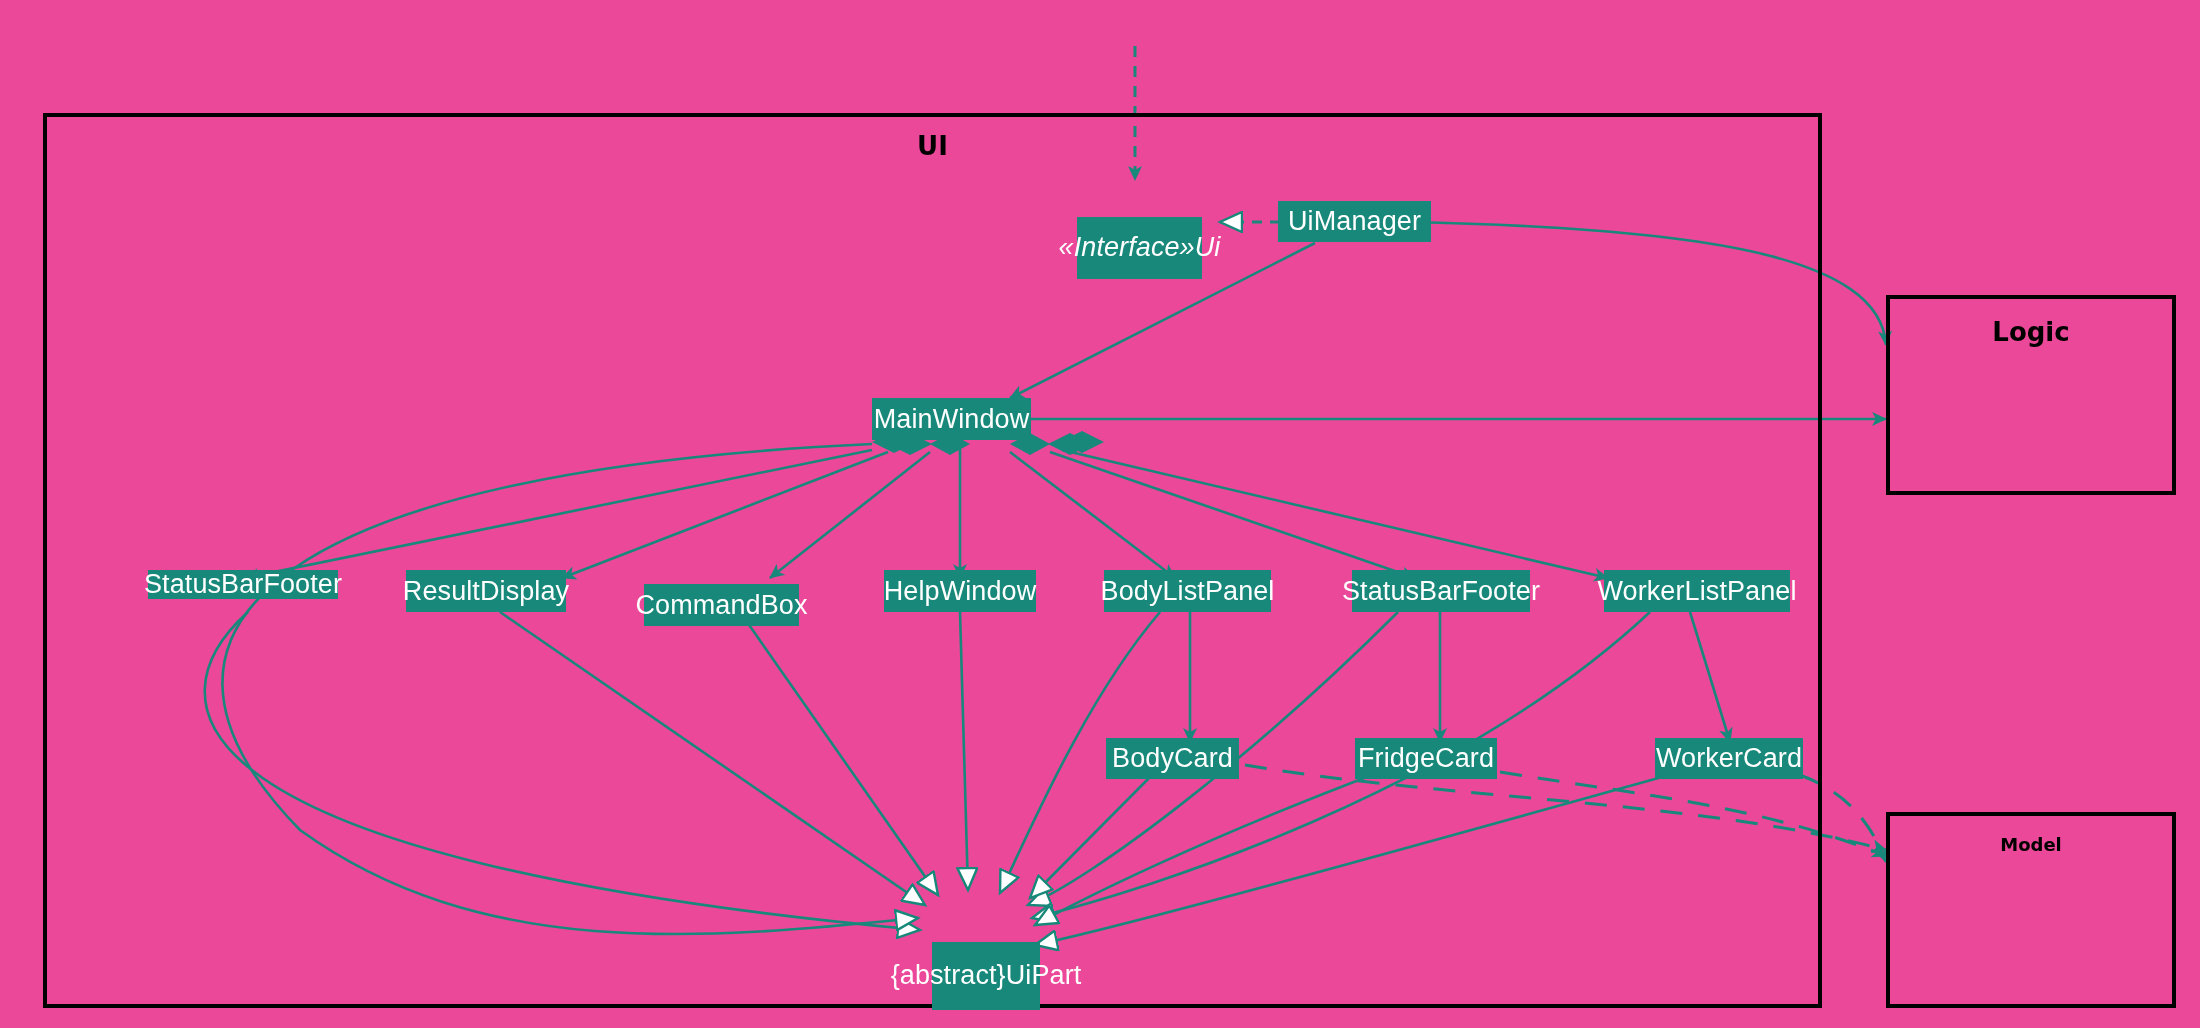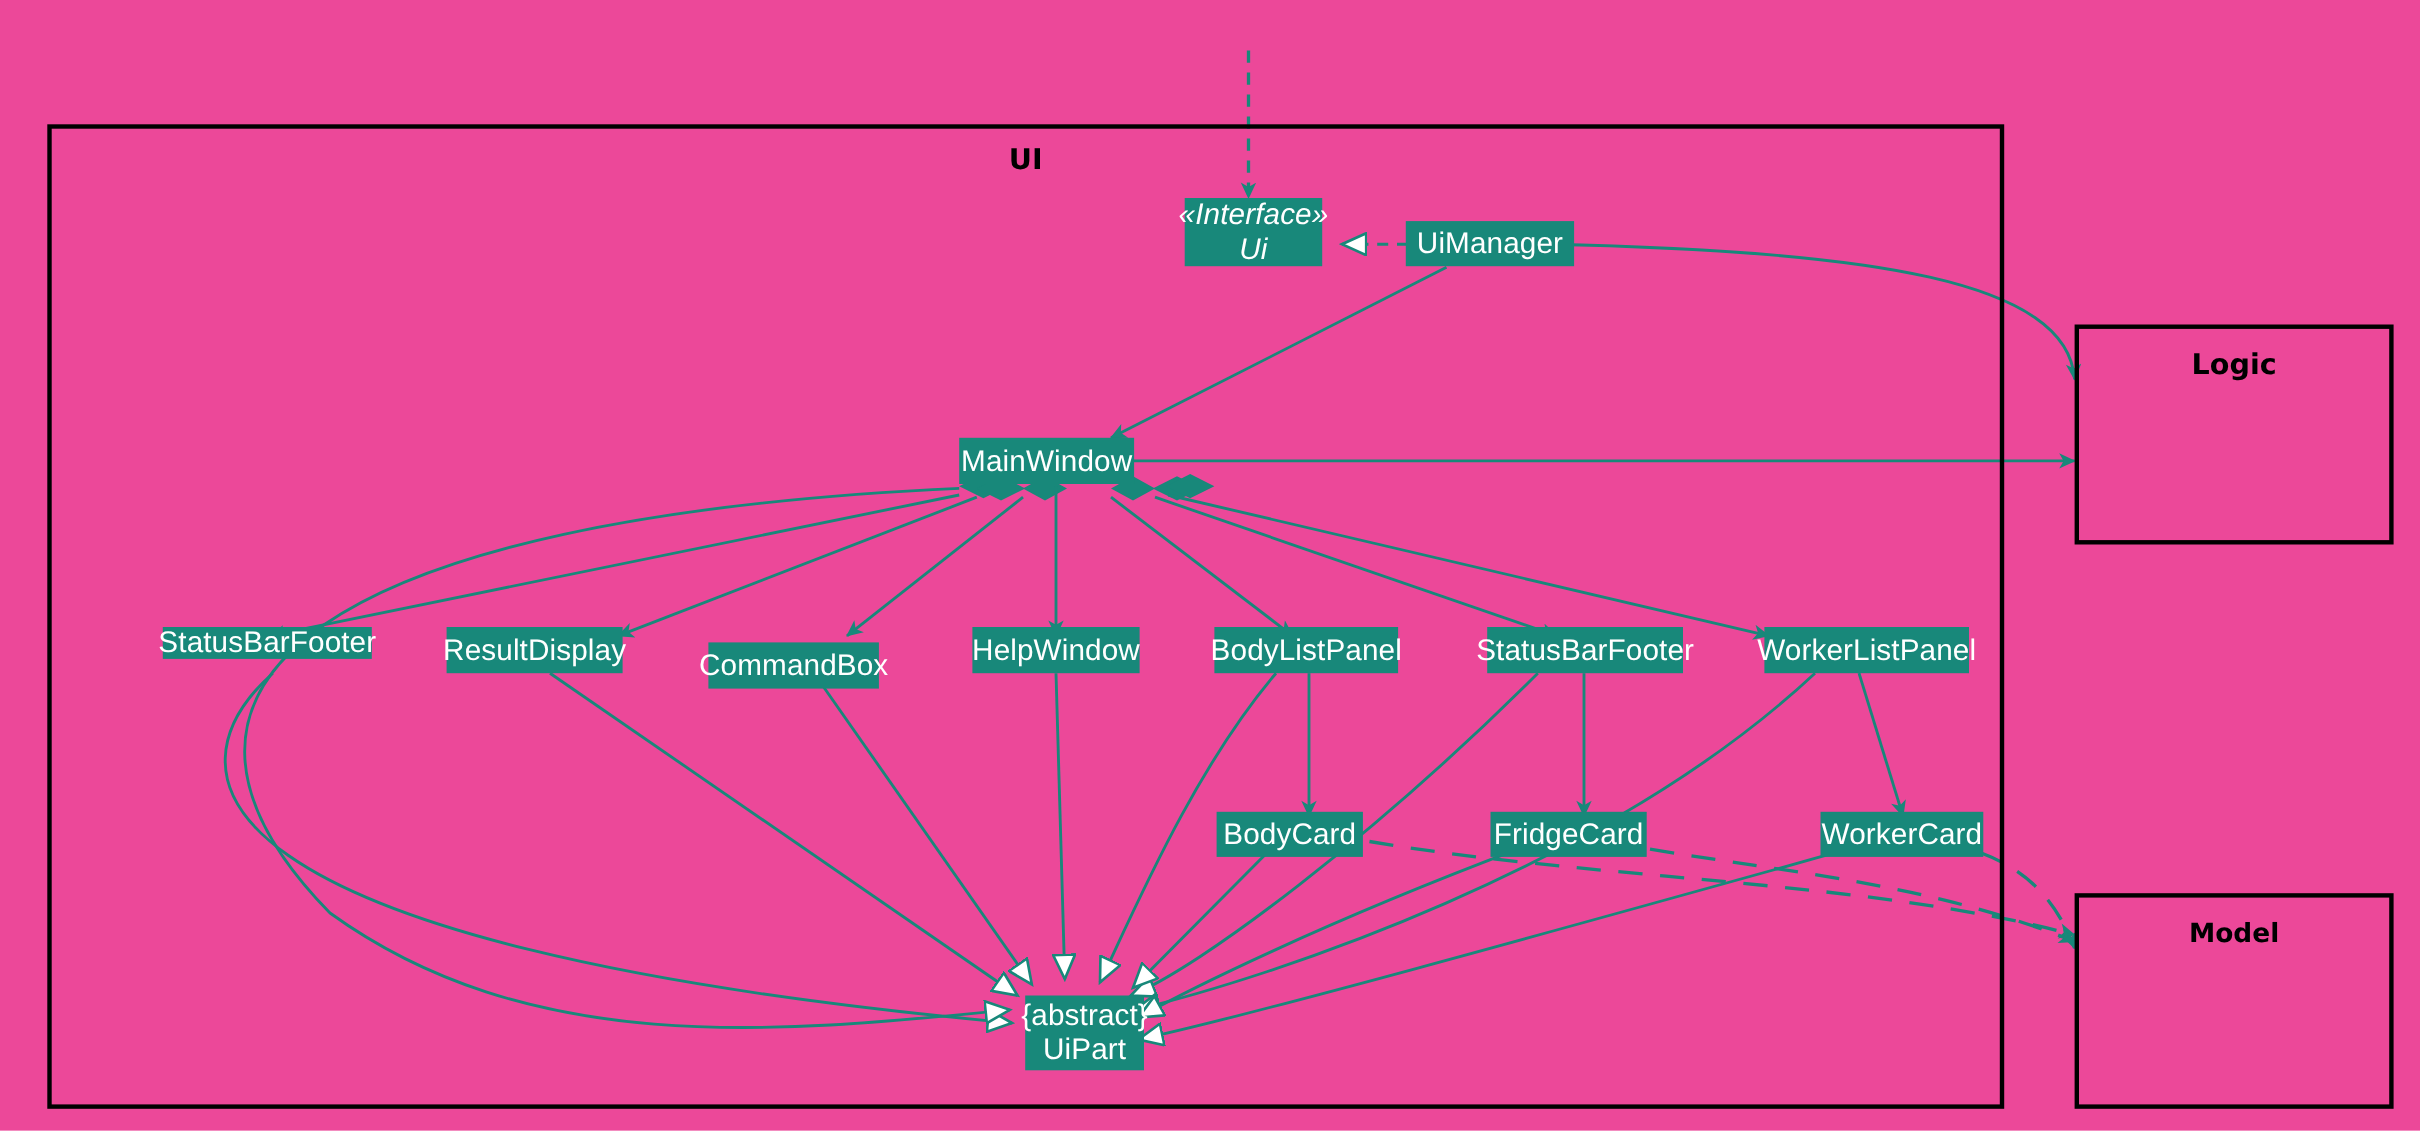--- a/index.html
+++ b/index.html
@@ -55,22 +55,23 @@
     letter-spacing: 0.1px;
   }
   .cls .stereo {
     font-style: italic;
     display: block;
   }
   .cls .nm {
     display: block;
   }
   .cls.two-line {
-    flex-direction: column;
+    flex-direction: row;
     line-height: 1.16;
+    margin-top: 37px;
   }
   .cls.iface .nm {
     font-style: italic;
   }
 </style>
 </head>
 <body>
 
 <div id="stage">
 
@@ -198,21 +199,21 @@
 
   <div class="pkg" style="left:43px; top:113px; width:1779px; height:895px;">
     <div class="pkg-title" style="top:14px; font-size:26px;">UI</div>
   </div>
 
   <div class="pkg" style="left:1886px; top:295px; width:290px; height:200px;padding-left:36px;">
     <div class="pkg-title" style="top:18px; font-size:26px;">Logic</div>
   </div>
 
   <div class="pkg" style="left:1886px; top:812px; width:290px; height:196px;">
-    <div class="pkg-title" style="top:18px; font-size:24px;">Model</div>
+    <div class="pkg-title" style="top:18px; font-size:18px;">Model</div>
   </div>
 
   <div class="cls two-line iface" style="left:1077px; top:180px; width:125px; height:62px;">
     <span class="stereo">«Interface»</span>
     <span class="nm">Ui</span>
   </div>
 
   <div class="cls" style="left:1278px; top:201px; width:153px; height:41px;">
     <span class="nm">UiManager</span>
   </div>

